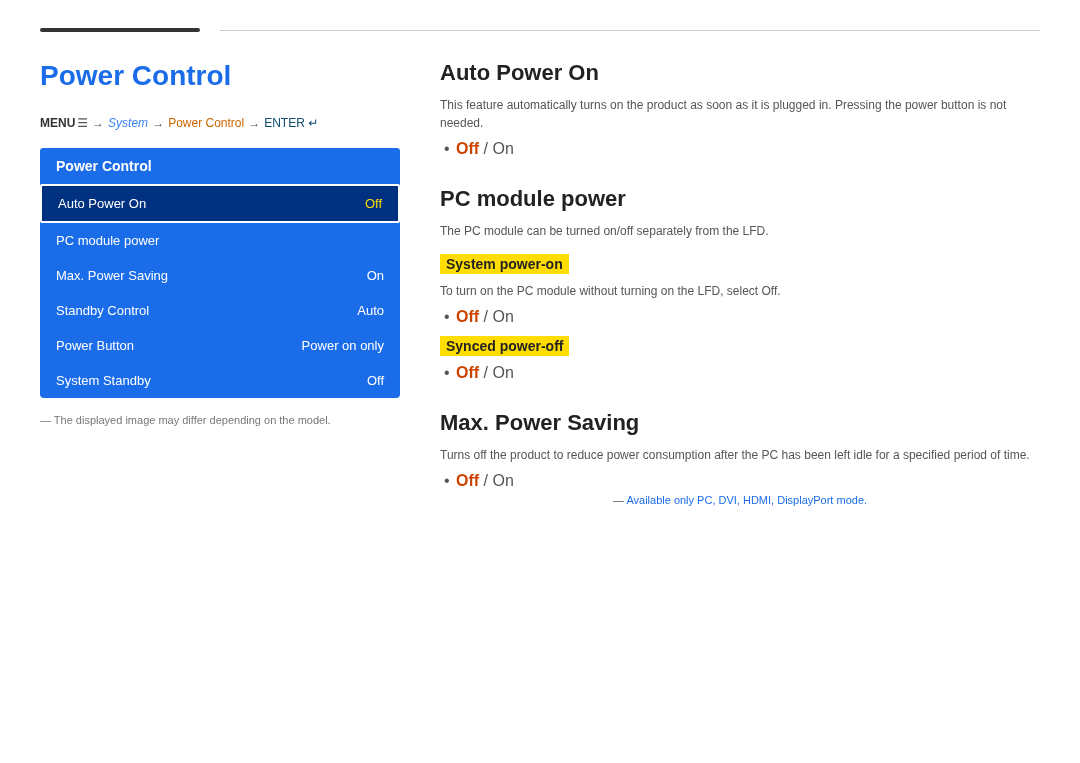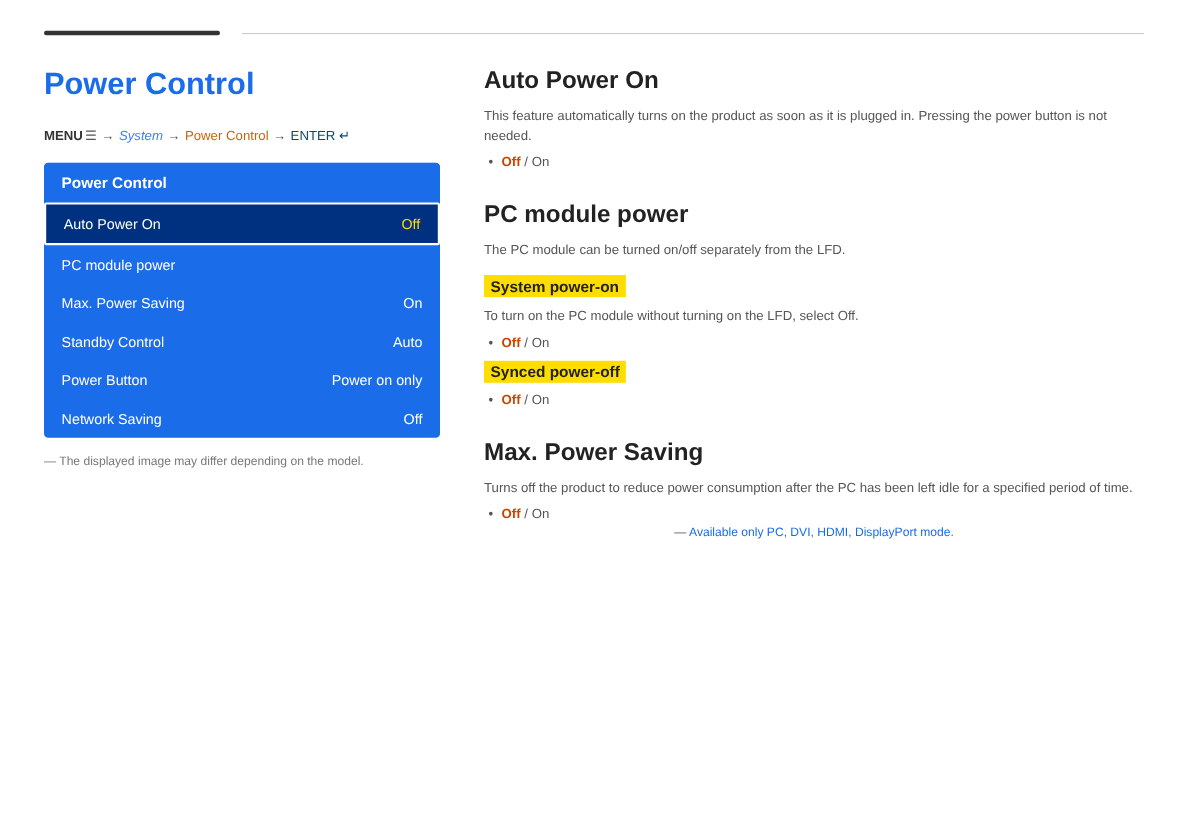--- a/index.html
+++ b/index.html
@@ -148,21 +148,21 @@
     }
 
     .section-desc {
       font-size: 12px;
       color: #555;
       margin-bottom: 8px;
       line-height: 1.5;
     }
 
     .bullet-item {
-      font-size: 12px;
+      font-size: 16px;
       color: #555;
       padding-left: 16px;
       margin-bottom: 4px;
       position: relative;
     }
     .bullet-item::before {
       content: '•';
       position: absolute;
       left: 4px;
     }
@@ -235,21 +235,21 @@
   </div>
           <div class="menu-item">
     <span class="item-label">Standby Control</span>
     <span class="item-value">Auto</span>
   </div>
           <div class="menu-item">
     <span class="item-label">Power Button</span>
     <span class="item-value">Power on only</span>
   </div>
           <div class="menu-item">
-    <span class="item-label">Network Saving</span>
+    <span class="item-label">System Standby</span>
     <span class="item-value">Off</span>
   </div>
         </div>
     </div>
 
     <div class="footnote">The displayed image may differ depending on the model.</div>
 
   </div>
 
   <div class="right-col">

